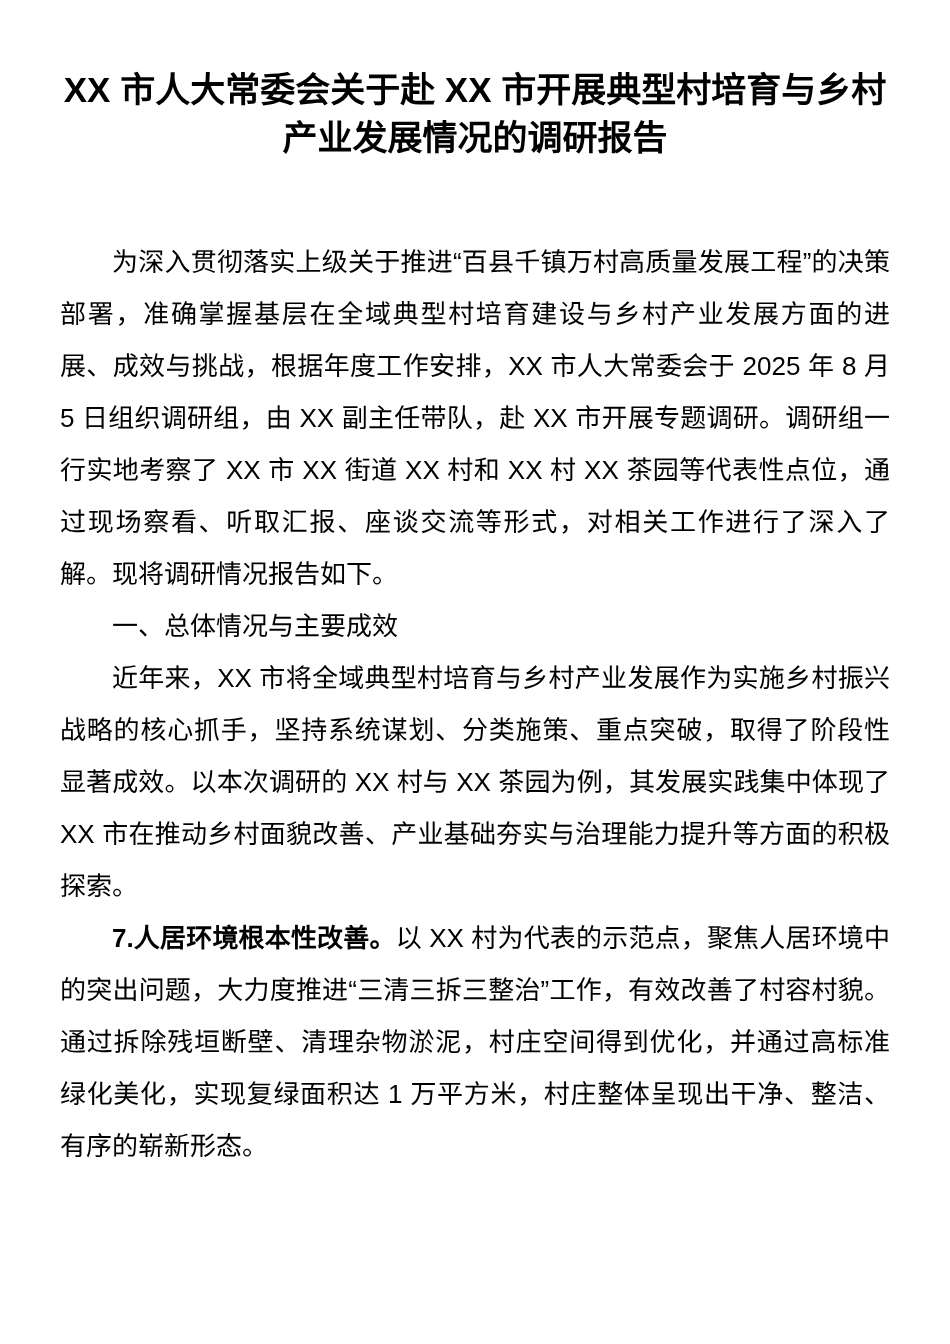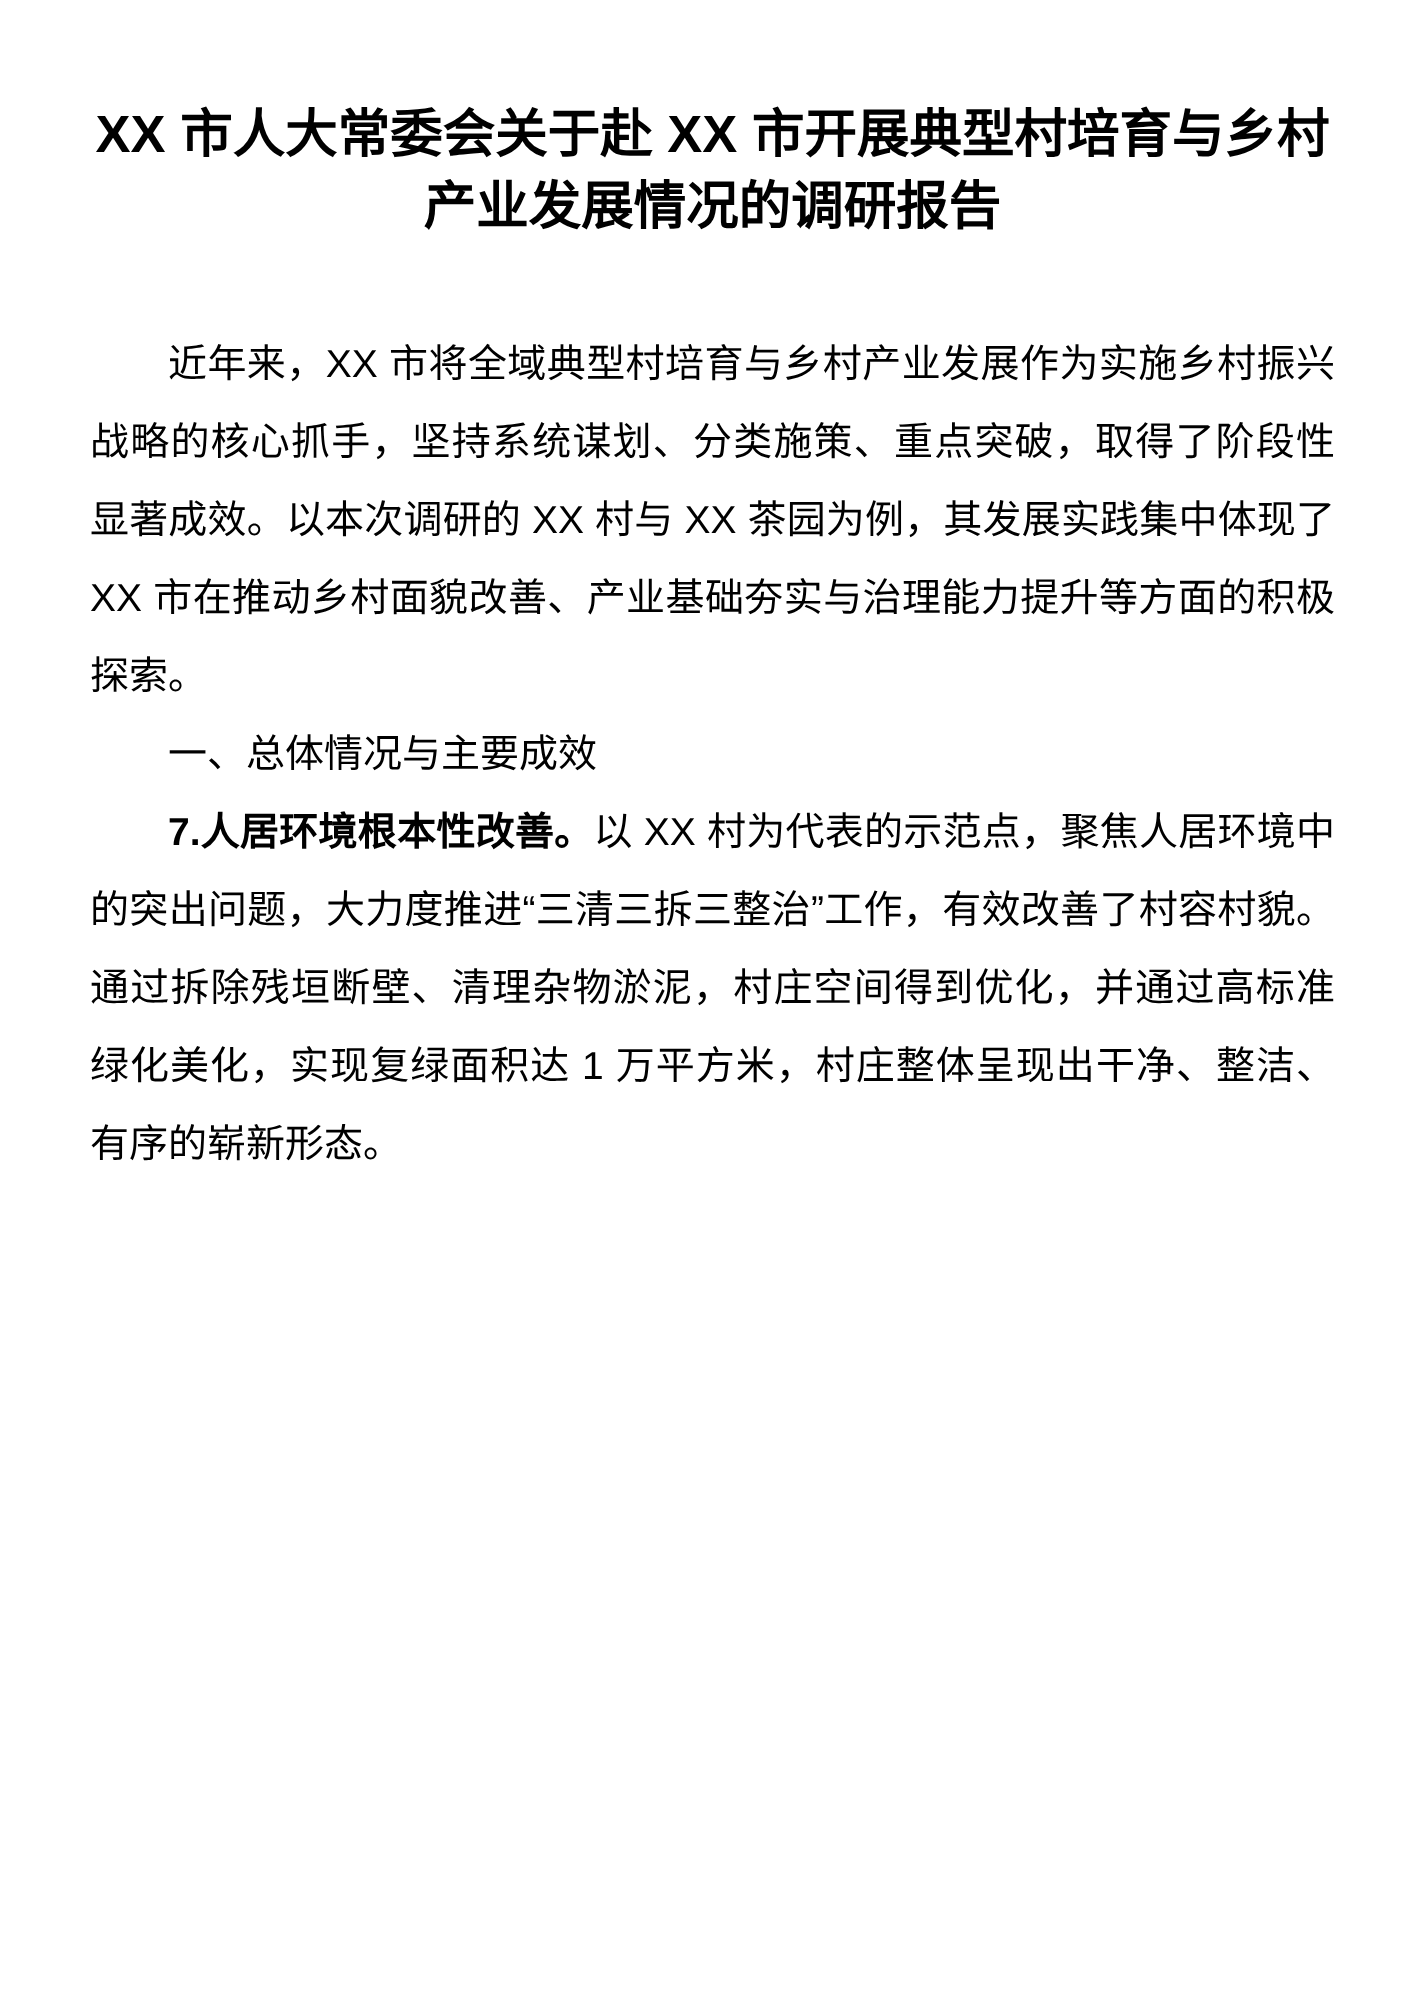--- a/index.html
+++ b/index.html
@@ -17,21 +17,21 @@
     padding: 66px 60px 0 60px;
     font-family: "Liberation Sans", "DejaVu Sans", sans-serif;
     color: #000000;
     overflow: hidden;
   }
   .doc-title {
     font-size: 35px;
     font-weight: 700;
     line-height: 48px;
     text-align: center;
-    margin: 0 0 54px 0;
+    margin: 0 0 74px 0;
     letter-spacing: 0;
   }
   .para {
     font-size: 26px;
     line-height: 52px;
     text-align: justify;
     text-indent: 2em;
     margin: 0;
     word-break: break-all;
   }
@@ -39,22 +39,23 @@
     font-weight: 700;
   }
 </style>
 </head>
 <body>
 
 <div class="page">
 
   <h1 class="doc-title">XX 市人大常委会关于赴 XX 市开展典型村培育与乡村产业发展情况的调研报告</h1>
 
+  <p class="para">为深入贯彻落实上级关于推进“百县千镇万村高质量发展工程”的决策部署，准确掌握基层在全域典型村培育建设与乡村产业发展方面的进展、成效与挑战，根据年度工作安排，XX 市人大常委会于 2025 年 8 月 5 日组织调研组，由 XX 副主任带队，赴 XX 市开展专题调研。调研组一行实地考察了 XX 市 XX 街道 XX 村和 XX 村 XX 茶园等代表性点位，通过现场察看、听取汇报、座谈交流等形式，对相关工作进行了深入了解。现将调研情况报告如下。</p>
+
+  <p class="para">一、总体情况与主要成效</p>
 
   <p class="para">近年来，XX 市将全域典型村培育与乡村产业发展作为实施乡村振兴战略的核心抓手，坚持系统谋划、分类施策、重点突破，取得了阶段性显著成效。以本次调研的 XX 村与 XX 茶园为例，其发展实践集中体现了 XX 市在推动乡村面貌改善、产业基础夯实与治理能力提升等方面的积极探索。</p>
-
-  <p class="para">一、总体情况与主要成效</p>
 
 
 
   <p class="para"><span class="lead-bold">7.人居环境根本性改善。</span><span>以 XX 村为代表的示范点，聚焦人居环境中的突出问题，大力度推进“三清三拆三整治”工作，有效改善了村容村貌。通过拆除残垣断壁、清理杂物淤泥，村庄空间得到优化，并通过高标准绿化美化，实现复绿面积达 1 万平方米，村庄整体呈现出干净、整洁、有序的崭新形态。</span></p>
 
 </div>
 
 </body></html>

